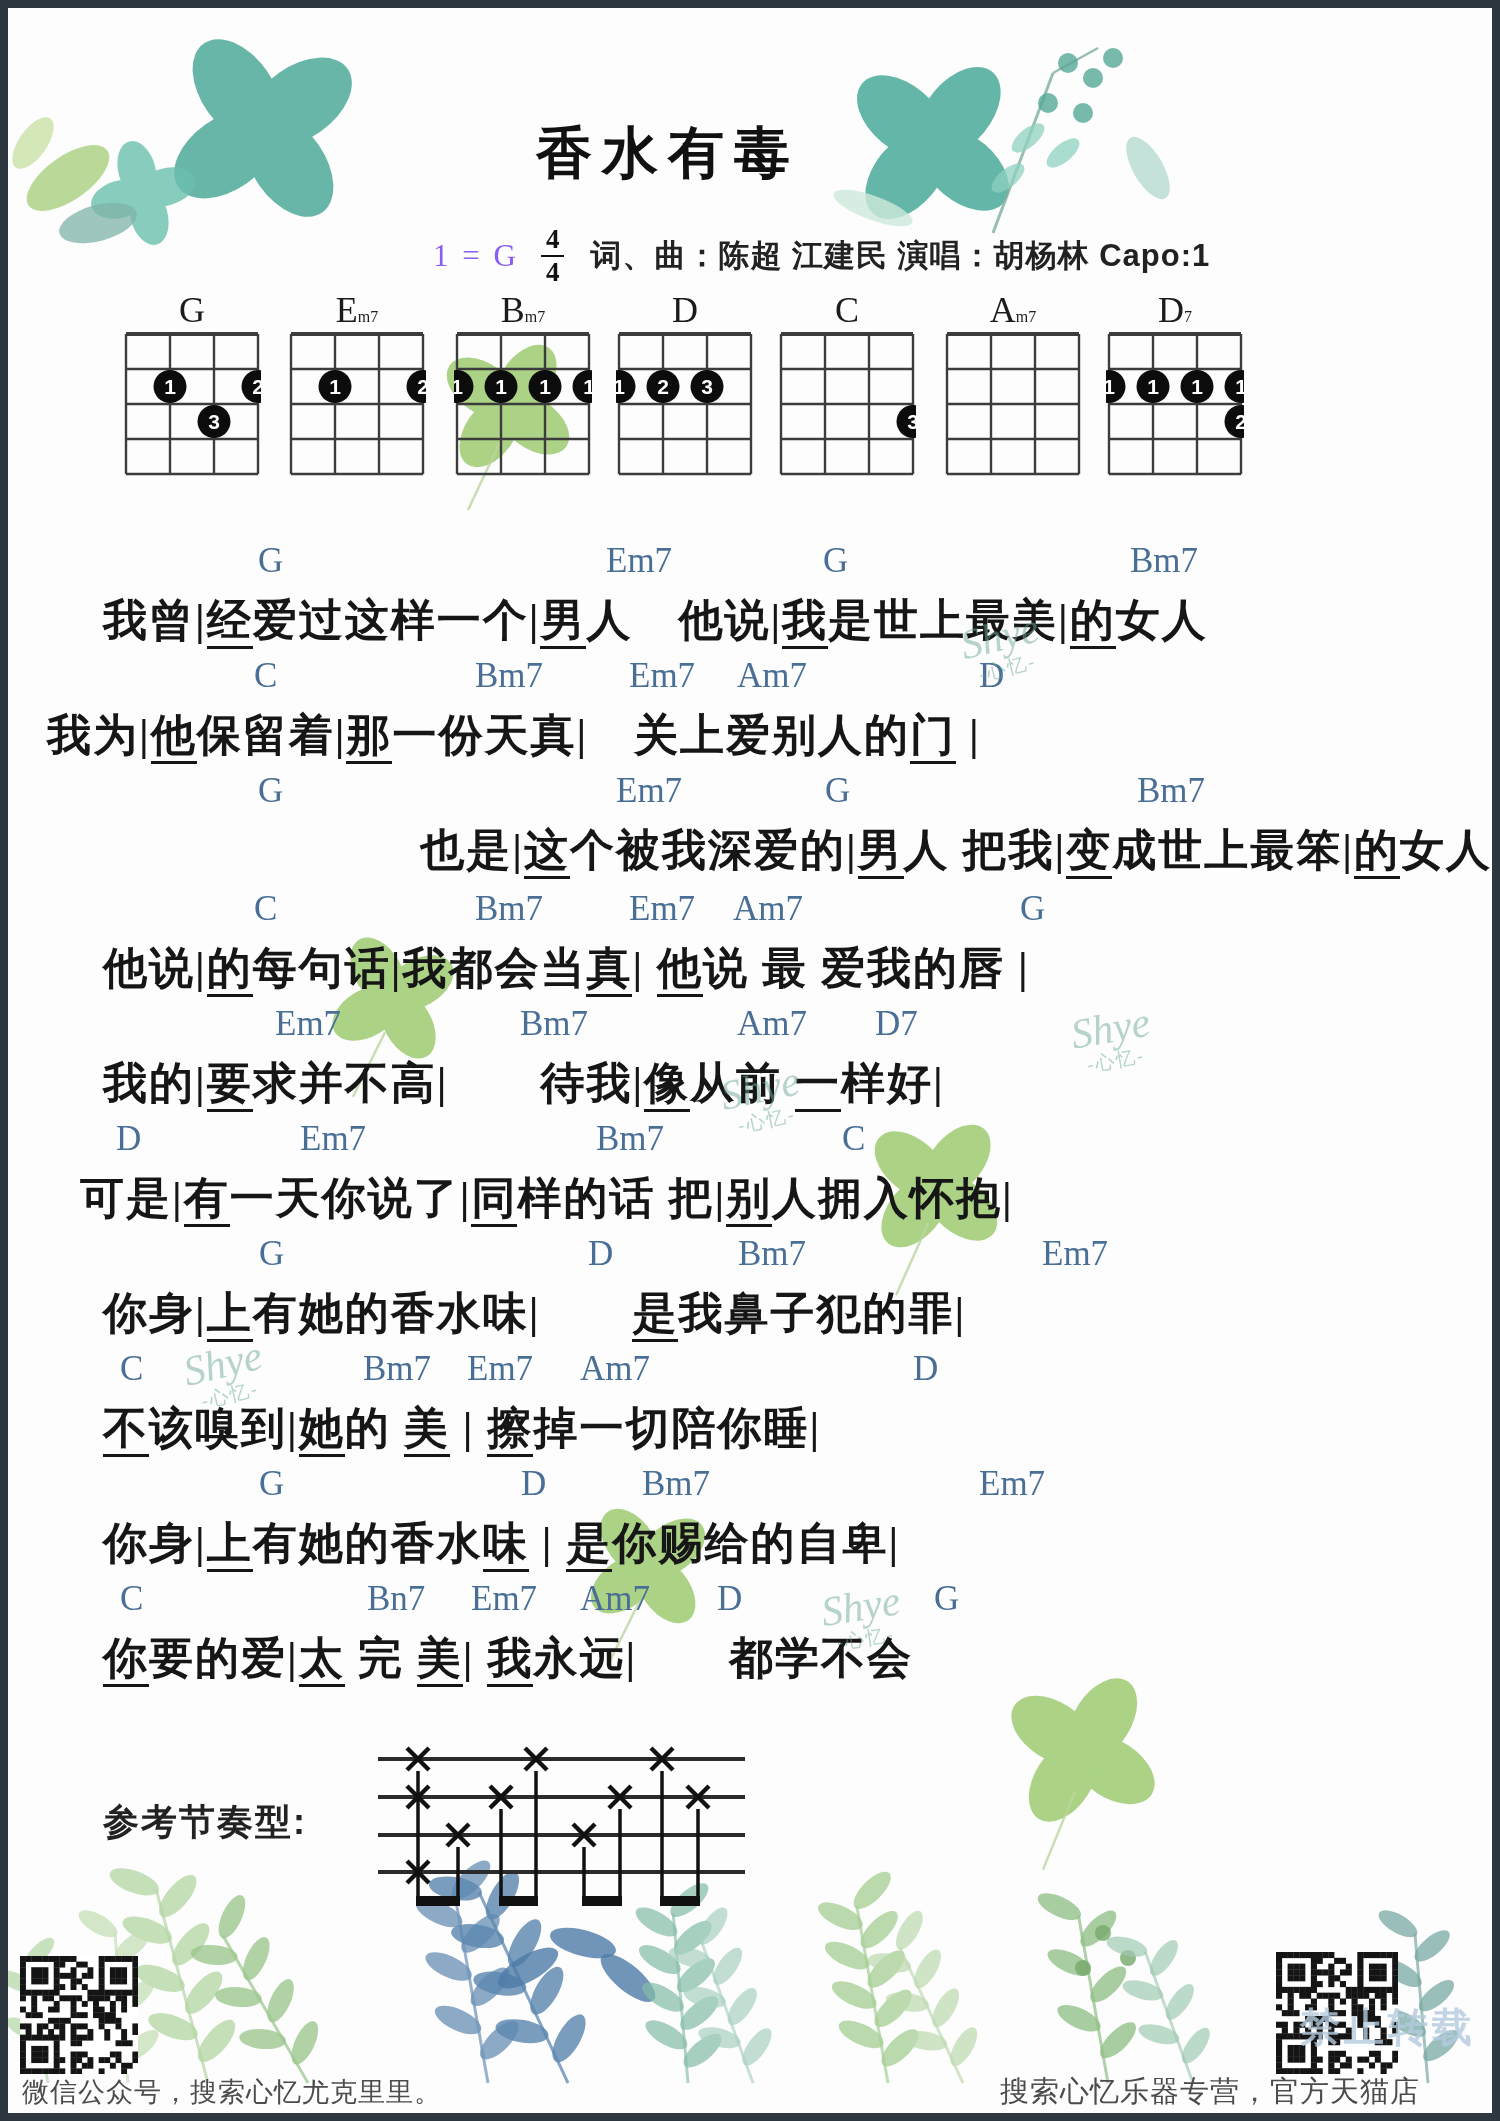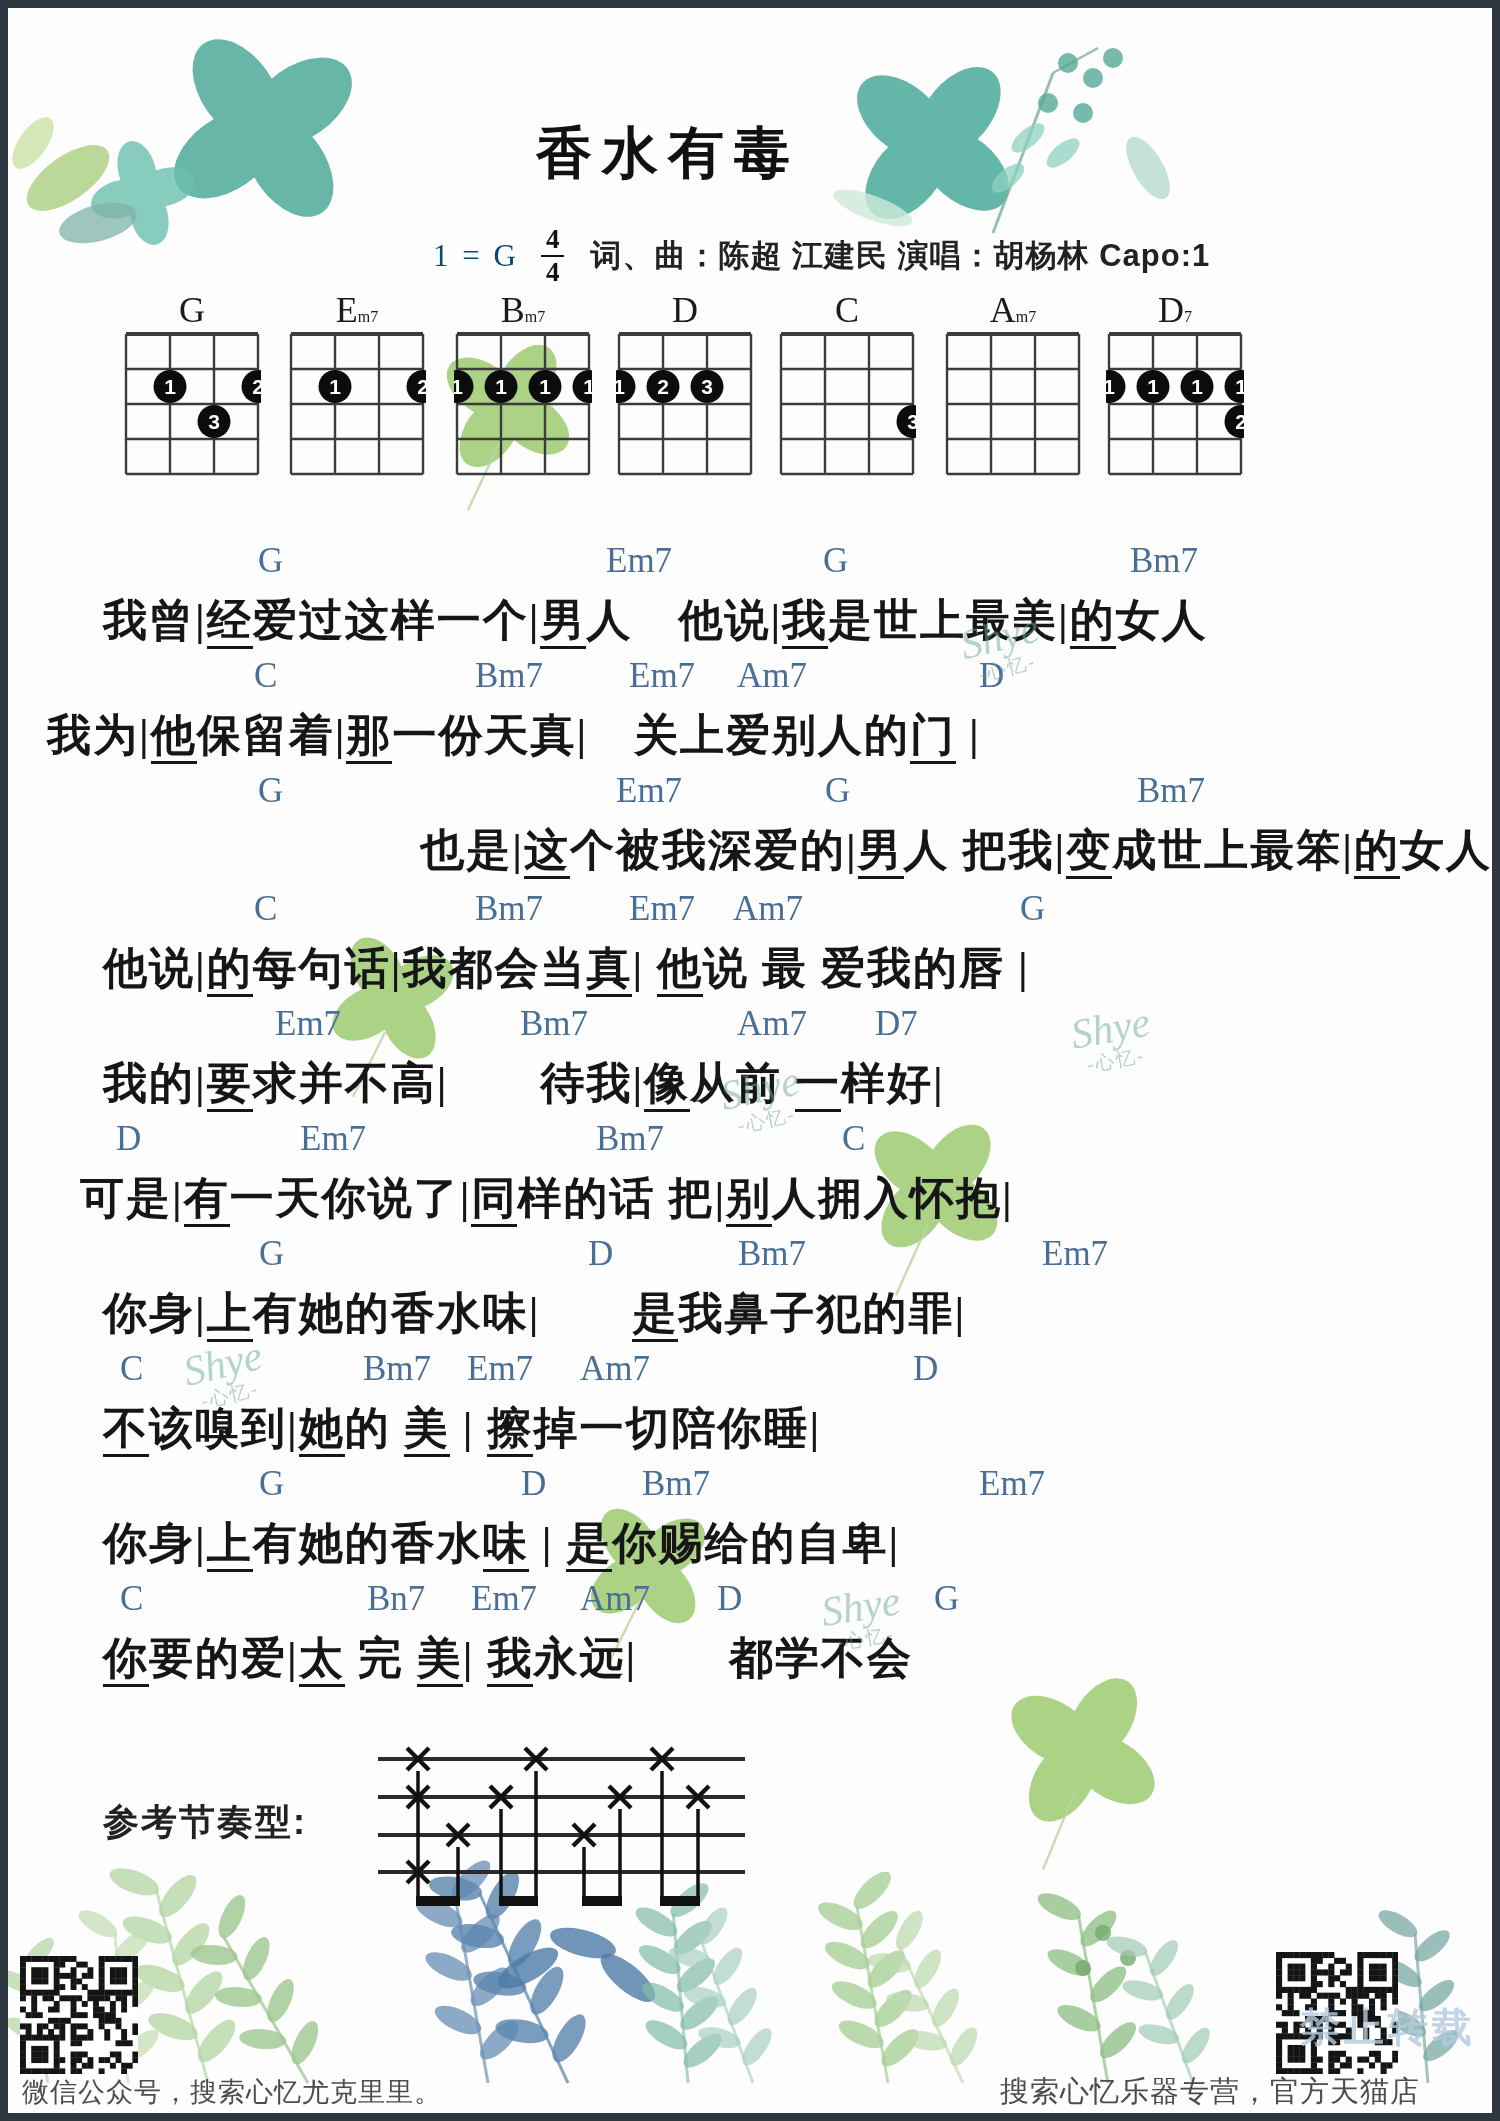--- a/index.html
+++ b/index.html
@@ -9,21 +9,21 @@
     border:8px solid #2e3640;
     font-family:"Liberation Sans","DejaVu Sans",sans-serif;
     color:#1c1c1c;
   }
   .title{
     position:absolute; top:108px; left:0; width:1320px; text-align:center;
     font-family:"Liberation Serif","DejaVu Serif",serif;
     font-size:56px; font-weight:bold; letter-spacing:10px; color:#111;
   }
   .meta{position:absolute; top:218px; left:425px; height:64px; white-space:nowrap;}
-  .key{font-family:"Liberation Serif","DejaVu Serif",serif;font-size:31px;color:#0c4a6e;vertical-align:middle;letter-spacing:3px;}
+  .key{font-family:"Liberation Serif","DejaVu Serif",serif;font-size:31px;color:#8b5cf6;vertical-align:middle;letter-spacing:3px;}
   .frac{display:inline-block;vertical-align:middle;margin:0 26px 0 22px;text-align:center;
         font-family:"Liberation Serif","DejaVu Serif",serif;font-weight:bold;}
   .frac i{display:block;font-style:normal;font-size:27px;line-height:27px;color:#111;}
   .frac i:first-child{border-bottom:2.5px solid #111;padding:0 5px 2px;}
   .frac i:last-child{padding-top:2px;}
   .credits{font-size:31px;font-weight:bold;color:#222;vertical-align:middle;letter-spacing:1px;}
   #chord-diagrams{position:absolute;top:0;left:0;}
   .chordbox{position:absolute;text-align:center;}
   .chordbox .cname{font-family:"Liberation Serif","DejaVu Serif",serif;font-size:36px;color:#1b1b1b;height:38px;line-height:36px;}
   .chordbox .cname small{font-size:16px;}

